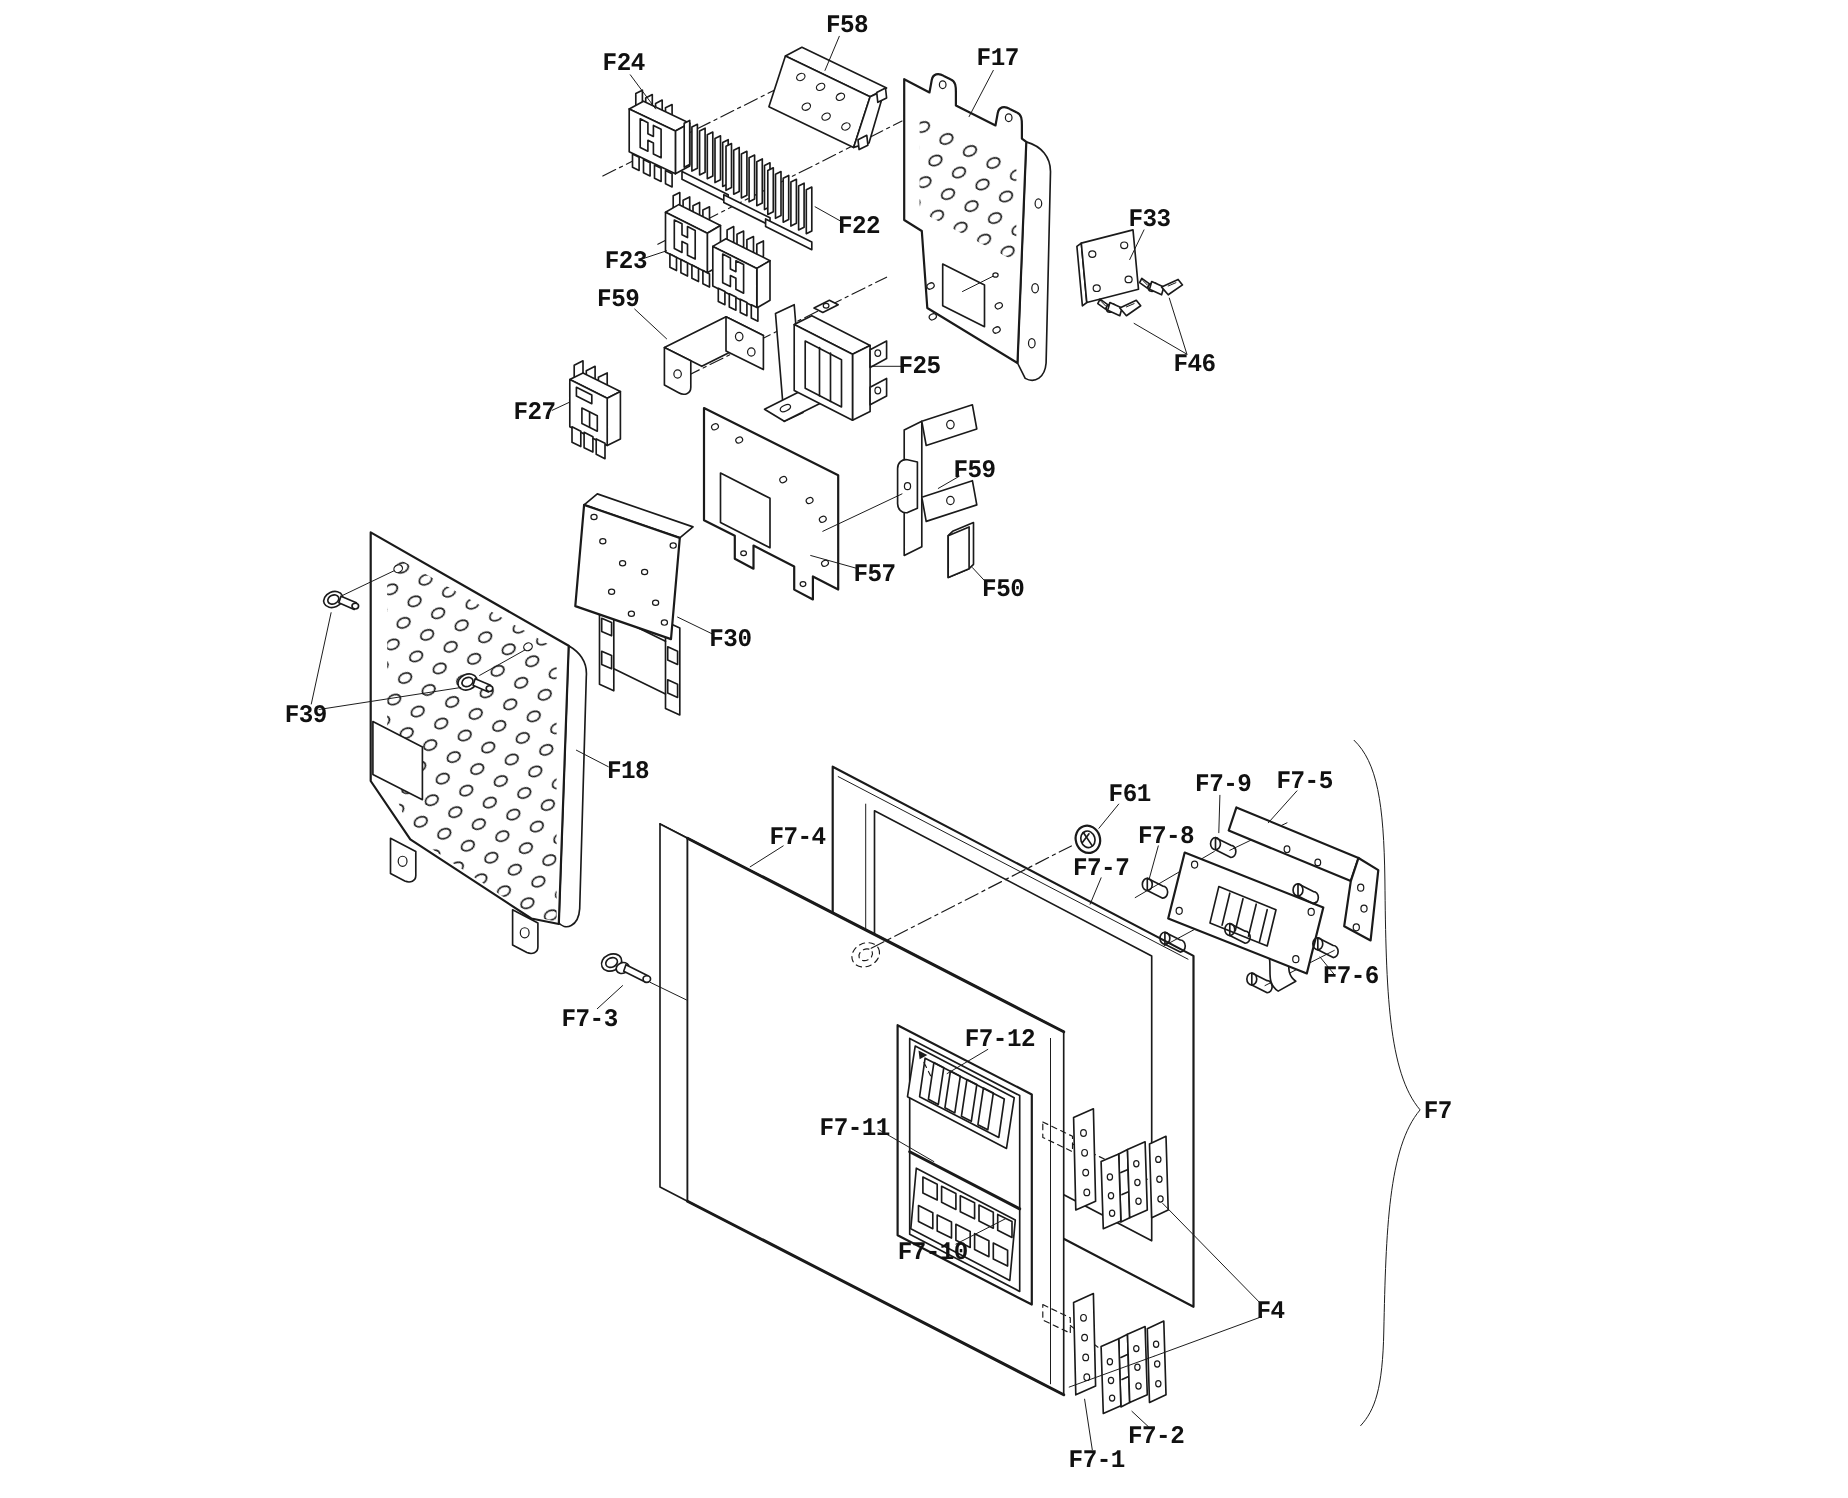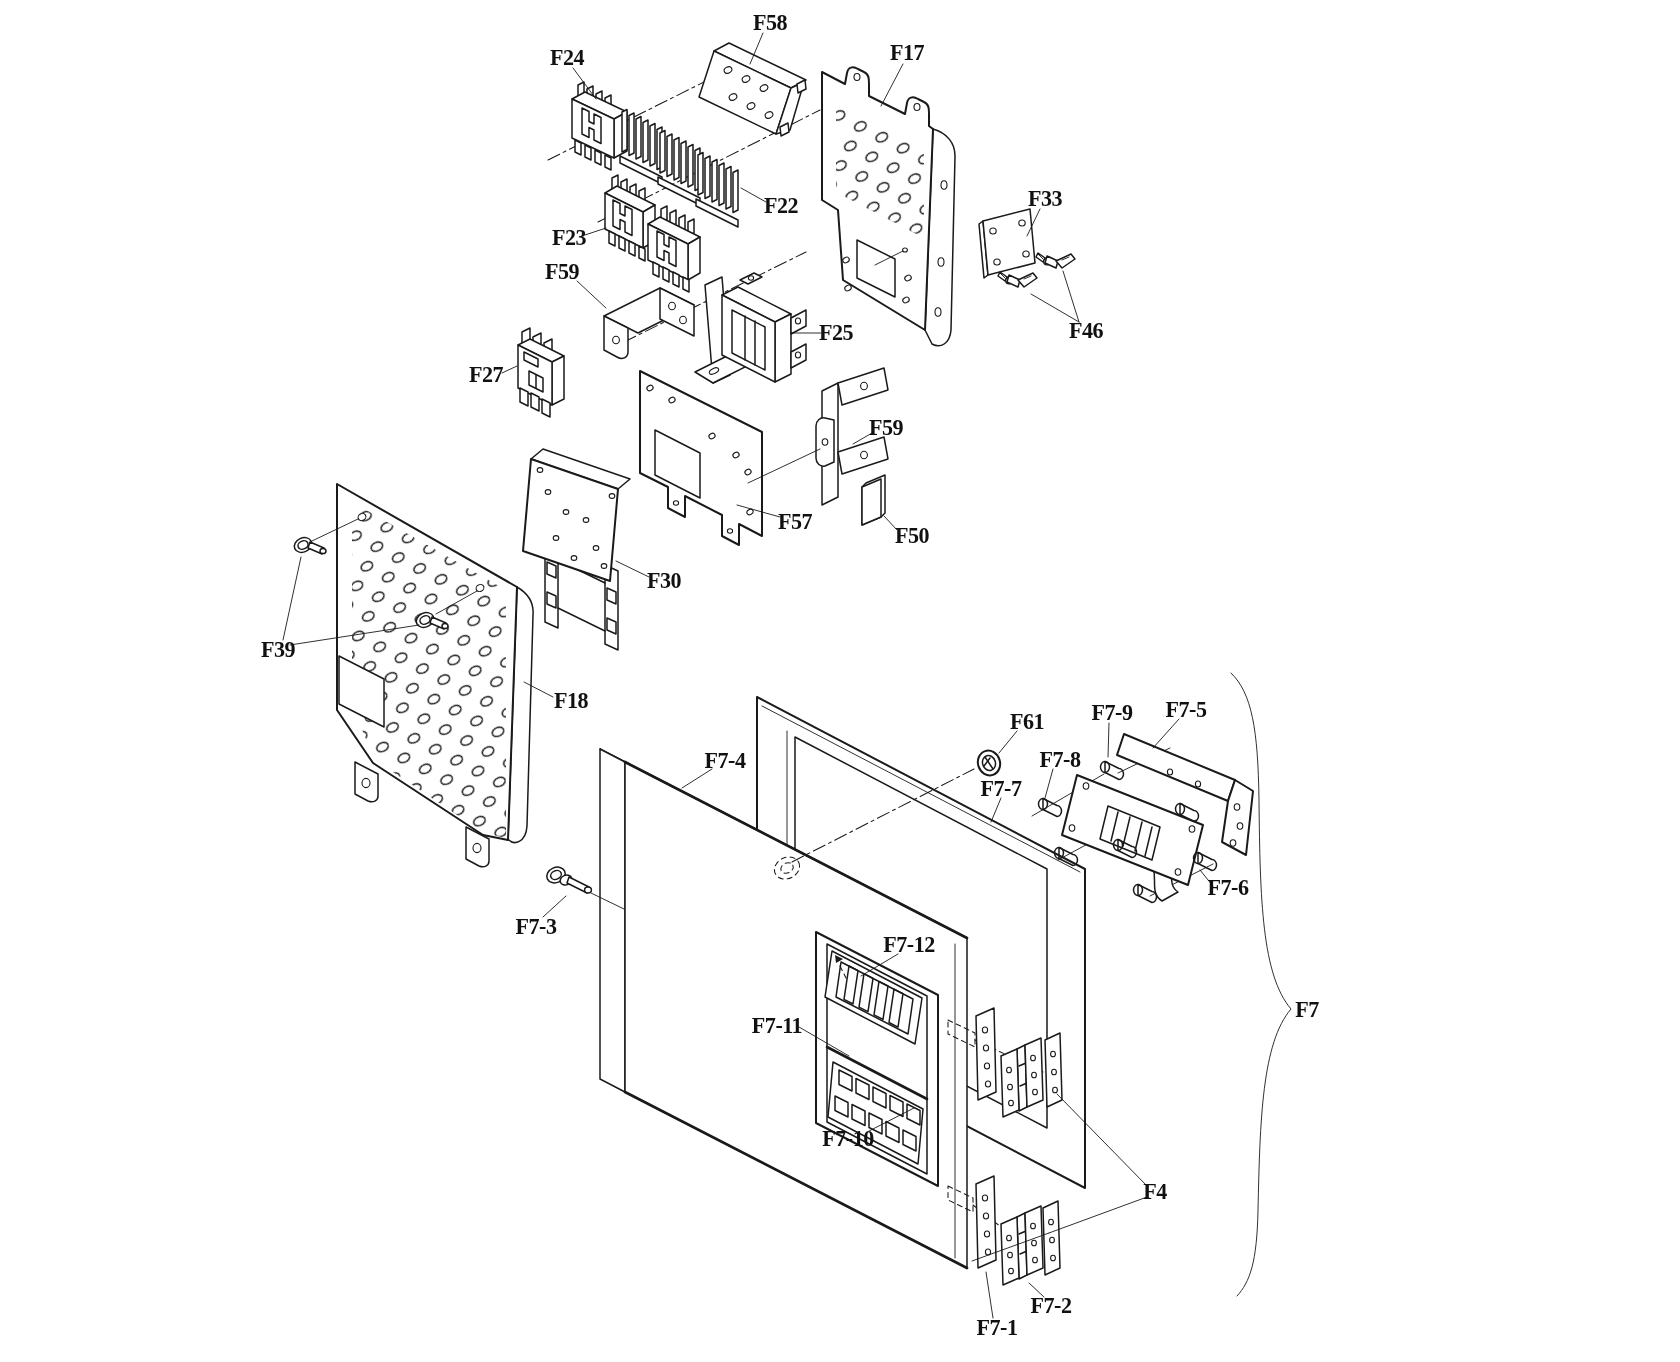--- a/index.html
+++ b/index.html
@@ -1,17 +1,17 @@
 <!DOCTYPE html>
 <html><head>
 <meta charset="utf-8">
 <style>
   html,body{margin:0;padding:0;background:#ffffff;}
   #stage{position:relative;width:1680px;height:1362px;background:#ffffff;overflow:hidden;
-         font-family:Liberation Serif, serif;}
+         font-family:Liberation Mono, monospace;}
   #artwork{position:absolute;left:0;top:0;}
   #artwork path,#artwork polygon,#artwork rect,#artwork ellipse,#artwork circle,
   #artwork line,#artwork polyline{fill:none;stroke:#1a1a1a;stroke-width:1.5;
          stroke-linejoin:round;stroke-linecap:round;}
   #artwork .f{fill:#ffffff;}
   #artwork .fb{fill:#1a1a1a;stroke:none;}
   #artwork .hv{stroke-width:2.7;}
   #artwork .md{stroke-width:2;}
   #artwork .th{stroke-width:0.9;}
   #artwork .hole{stroke-width:1.1;fill:#ffffff;}

